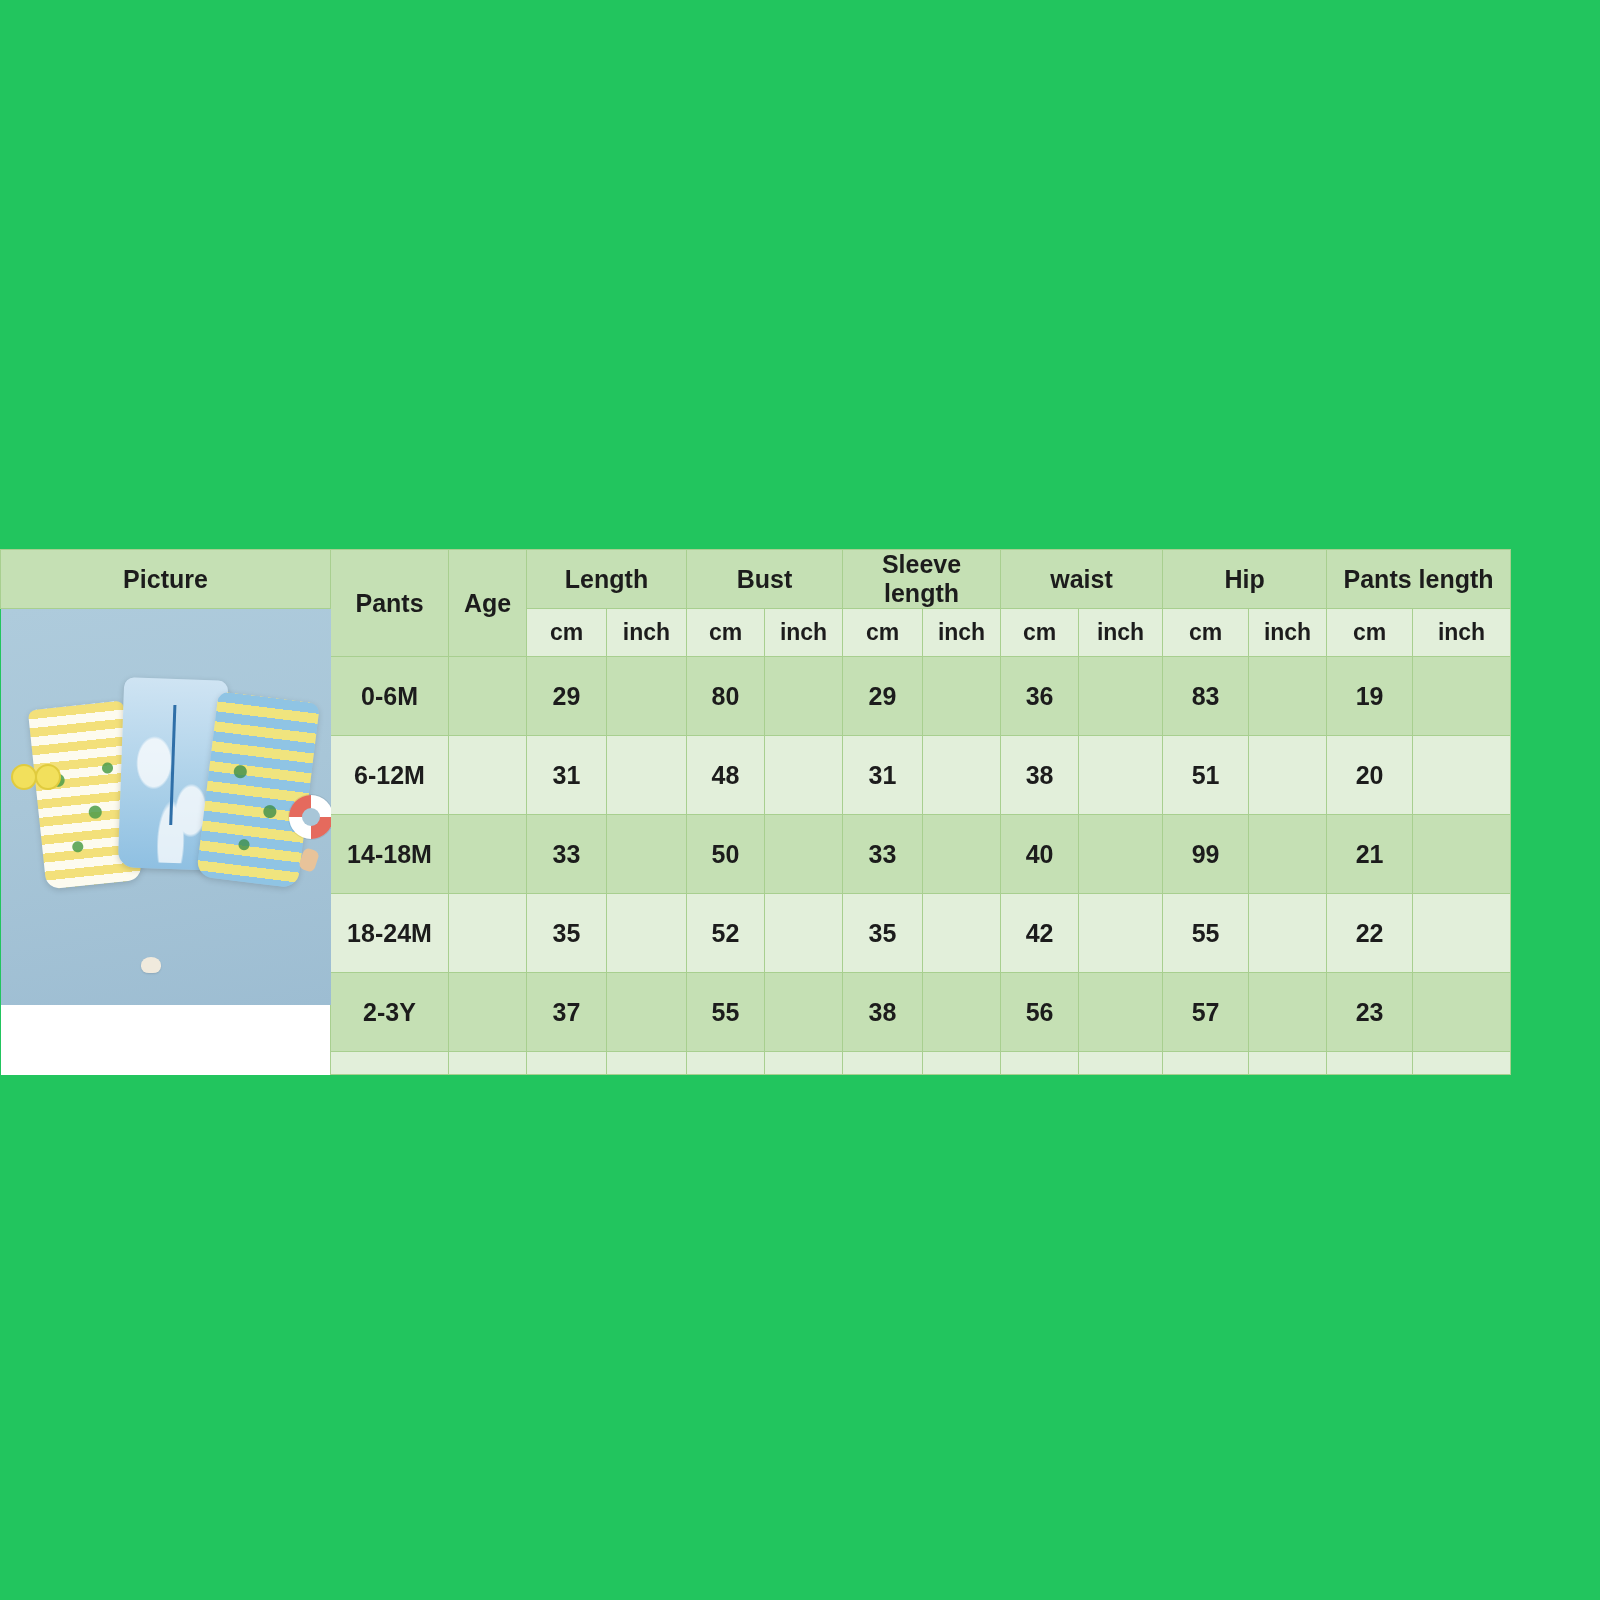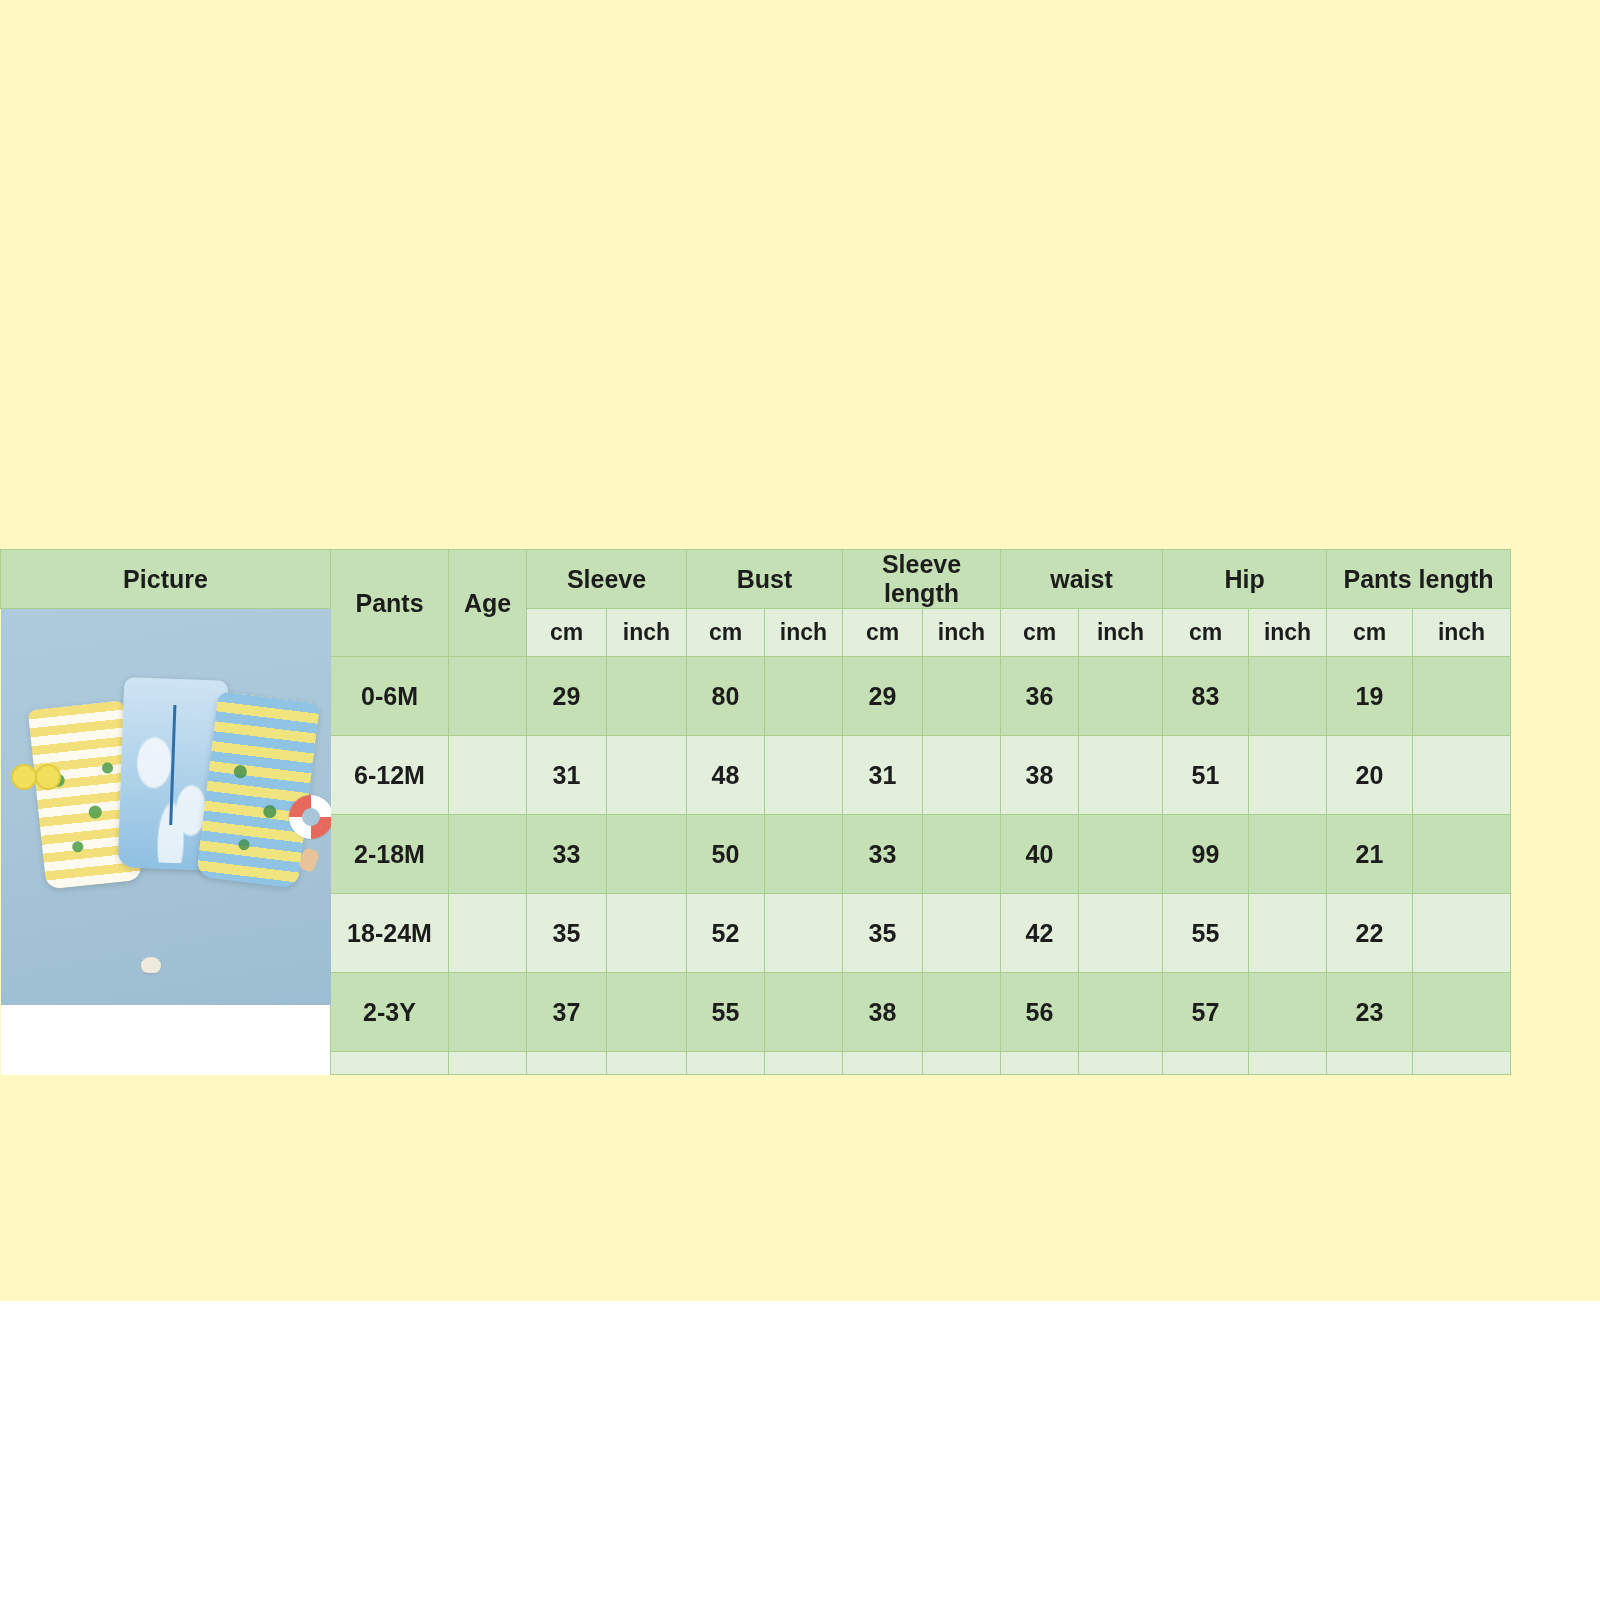--- a/index.html
+++ b/index.html
@@ -8,22 +8,22 @@
     background: #ffffff;
     width: 1600px;
     height: 1600px;
     overflow: hidden;
     font-family: "Liberation Sans", sans-serif;
   }
 
   #root {
     position: relative;
     width: 1600px;
-    height: 1301px;
-    background: #fef9c3;
+    height: 1600px;
+    background: #22c55e;
   }
 
   
   .chart-wrap {
     position: absolute;
     left: 0px;
     top: 549px;
     width: 1570px;
     height: 485px;
   }
@@ -251,21 +251,21 @@
         <col style="width:86px">
         <col style="width:98px">
         <col style="width:98px">
       </colgroup>
 
       <tbody>
           <tr class="hdr-top">
         <td class="hdr-dark pic-header">Picture</td>
         <td class="hdr-dark" rowspan="2">Pants</td>
         <td class="hdr-dark" rowspan="2">Age</td>
-        <td class="hdr-dark" colspan="2">Sleeve</td>
+        <td class="hdr-dark" colspan="2">Length</td>
         <td class="hdr-dark" colspan="2">Bust</td>
         <td class="hdr-dark" colspan="2">Sleeve length</td>
         <td class="hdr-dark" colspan="2">waist</td>
         <td class="hdr-dark" colspan="2">Hip</td>
         <td class="hdr-dark" colspan="2">Pants length</td>
       </tr>
 
       <tr class="hdr-sub">
         <td class="photo-cell" rowspan="7">
           <div class="photo">
@@ -323,21 +323,21 @@
         <td></td>
         <td>38</td>
         <td></td>
         <td>51</td>
         <td></td>
         <td>20</td>
         <td></td>
       </tr>
 
       <tr class="data-row row-dark">
-        <td>2-18M</td>
+        <td>14-18M</td>
         <td></td>
         <td>33</td>
         <td></td>
         <td>50</td>
         <td></td>
         <td>33</td>
         <td></td>
         <td>40</td>
         <td></td>
         <td>99</td>

